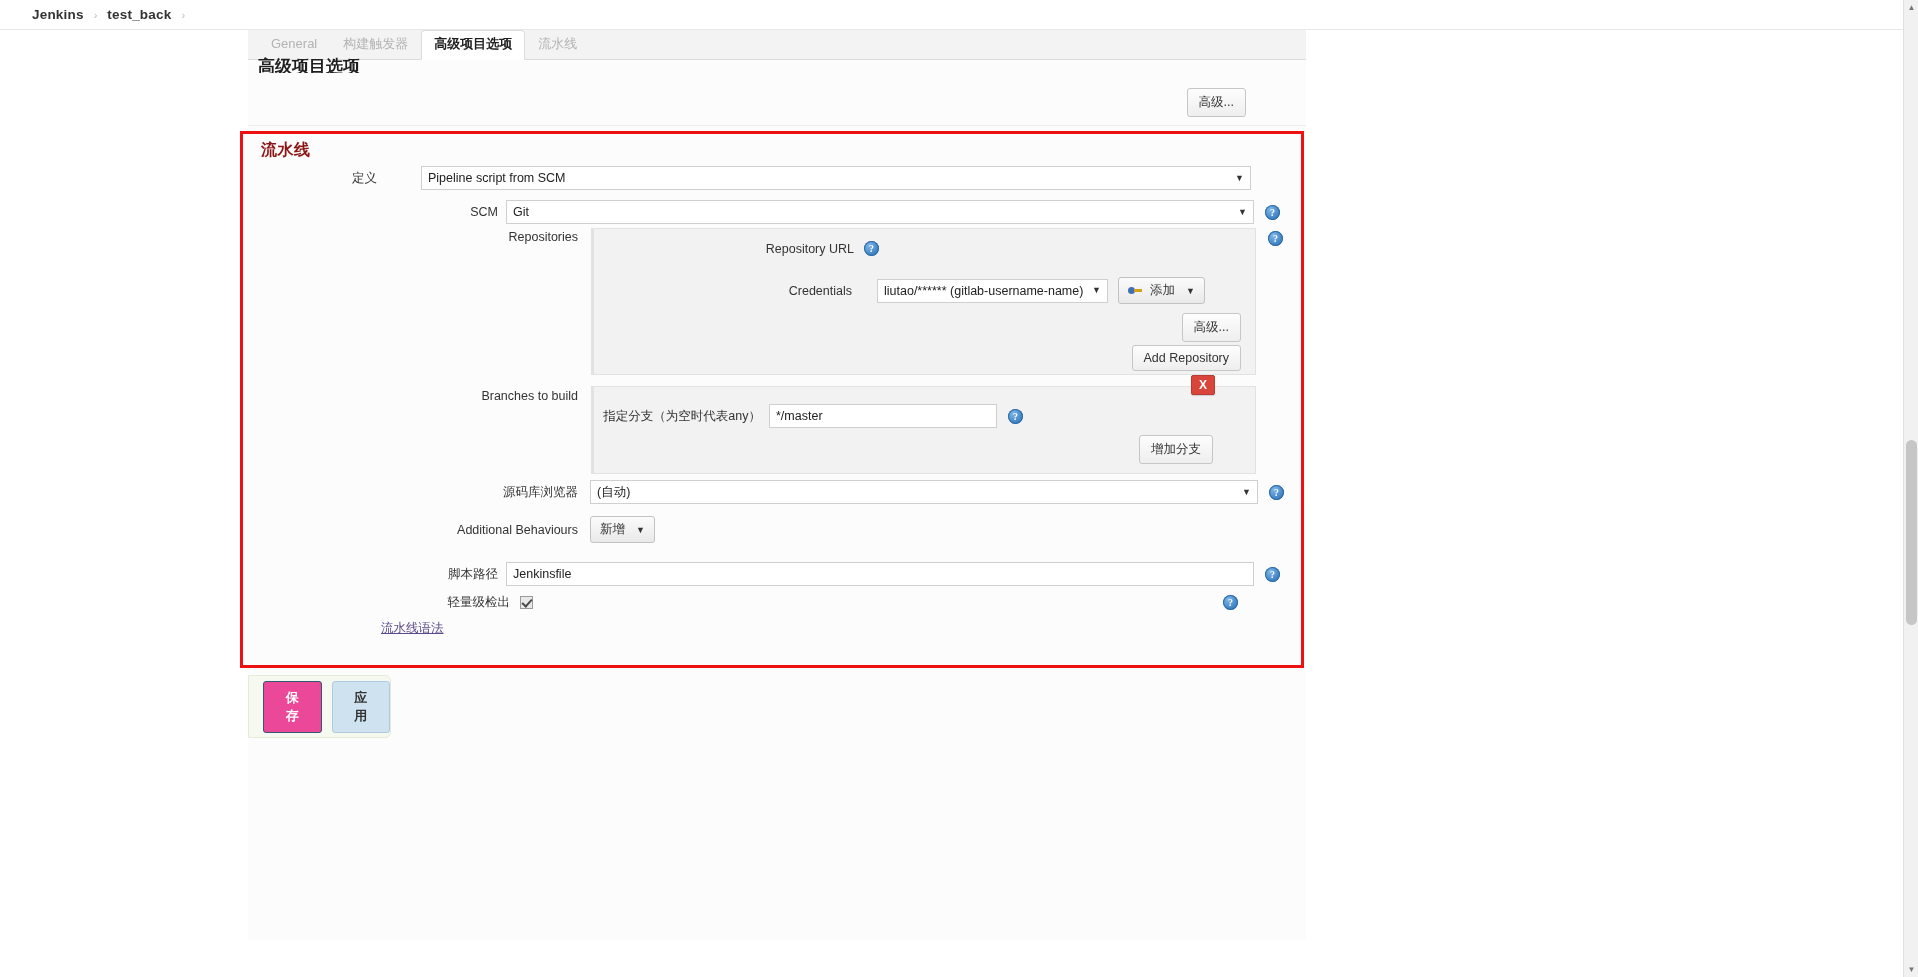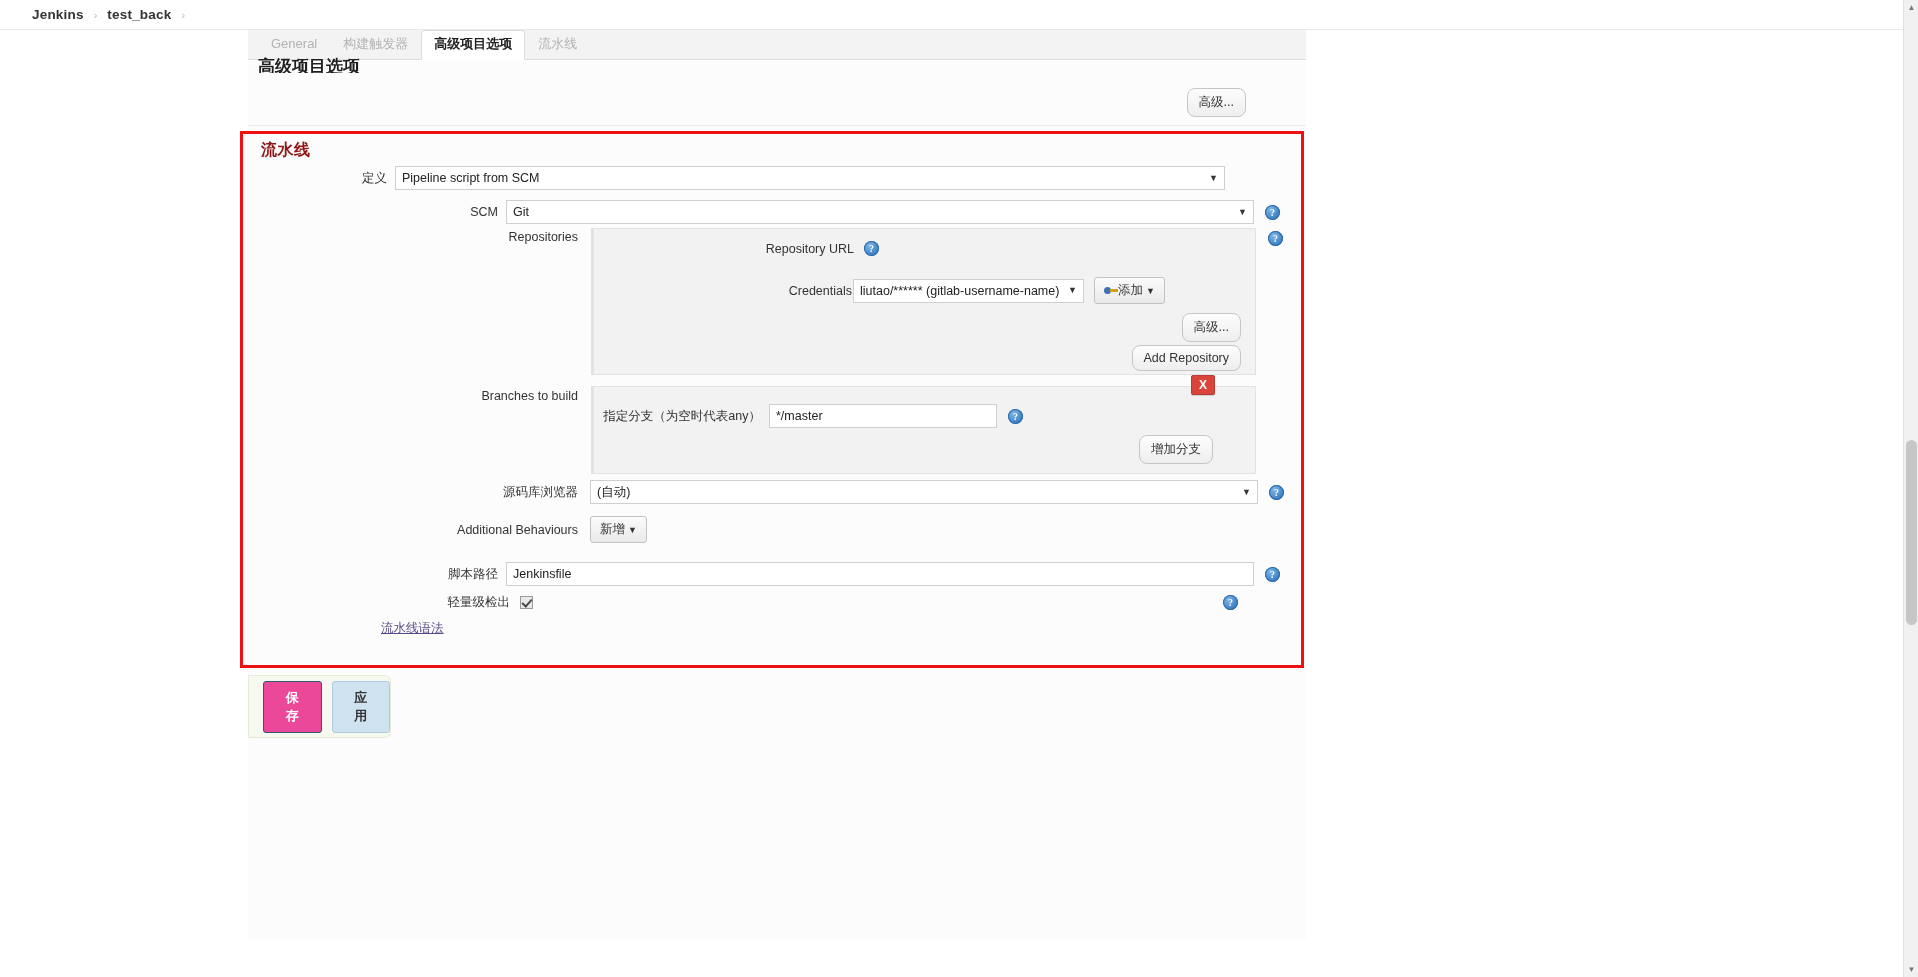--- a/index.html
+++ b/index.html
@@ -68,21 +68,21 @@
   }
 
   .adv-row {
     position: absolute; left: 0; top: 46px; width: 1058px; height: 50px;
     background: #fcfcfc; border-bottom: 1px solid #ececec;
   }
   .btn {
     font-family: "Liberation Sans", "DejaVu Sans", sans-serif;
     font-size: 12.5px; color: #333;
     background: linear-gradient(#fdfdfd, #eeeeee);
-    border: 1px solid #c6c6c6; border-radius: 8px;
+    border: 1px solid #c6c6c6; border-radius: 3px;
     padding: 5px 11px; cursor: pointer; white-space: nowrap;
   }
   .btn-adv-top { position: absolute; right: 60px; top: 12px; }
 
   
   .pipeline-box {
     position: absolute; left: -8px; top: 101px;
     width: 1064px; height: 537px;
     border: 3px solid #ee1111;
     background: #fcfcfc;
@@ -127,21 +127,21 @@
     font-family: "Liberation Serif", serif;
   }
 
   
   .panel {
     position: absolute; background: #f2f2f2;
     border: 1px solid #e2e2e2; border-left: 3px solid #e2e2e2;
   }
 
   .add-btn {
-    display: inline-flex; align-items: center; gap: 0;
+    display: inline-flex; align-items: center; gap: 8px;
     font-size: 12.5px; color: #333;
     background: linear-gradient(#fbfbfb, #e9e9e9);
     border: 1px solid #c2c2c2; border-radius: 3px;
     padding: 4px 9px; cursor: pointer; white-space: nowrap;
   }
   .key-icon {
     width: 14px; height: 9px; position: relative; display: inline-block;
   }
   .key-icon:before {
     content: ""; position: absolute; left: 0; top: 1px;
@@ -255,21 +255,21 @@
       <div class="section-head-top">高级项目选项</div>
 
       <div class="adv-row">
         <button class="btn btn-adv-top">高级...</button>
       </div>
 
       <div class="pipeline-box">
 
         <div class="pipeline-title">流水线</div>
 
-        <div class="frow" style="left:14px; top:32px; width:1050px;">
+        <div class="frow" style="left:4px; top:32px; width:1050px;gap:36px;">
           <span class="flabel" style="width:130px;">定义</span>
           <div class="select" style="margin-left:8px; width:830px;">
             <span class="selval">Pipeline script from SCM</span>
             <span class="arrow">▼</span>
           </div>
         </div>
 
         <div class="frow" style="left:0; top:66px; width:1050px;">
           <span class="flabel" style="width:255px;">SCM</span>
           <div class="select" style="margin-left:8px; width:748px;">
@@ -286,21 +286,21 @@
 
         <div class="panel" style="left:348px; top:94px; width:665px; height:147px;">
 
           <div class="frow" style="left:0; top:12px; width:660px;">
             <span class="flabel" style="width:260px;">Repository URL</span>
             <span class="help" style="margin-left:10px;">?</span>
           </div>
 
           <div class="frow" style="left:0; top:48px; width:660px;">
             <span class="flabel" style="width:258px;">Credentials</span>
-            <div class="select" style="margin-left:1px; width:231px;">
+            <div class="select" style="margin-left:25px; width:231px;">
               <span class="selval">liutao/****** (gitlab-username-name)</span>
               <span class="arrow">▼</span>
             </div>
             <button class="add-btn" style="margin-left:10px;">
               <span class="key-icon"></span>
               <span>添加</span>
               <span class="caret">▼</span>
             </button>
           </div>
 

